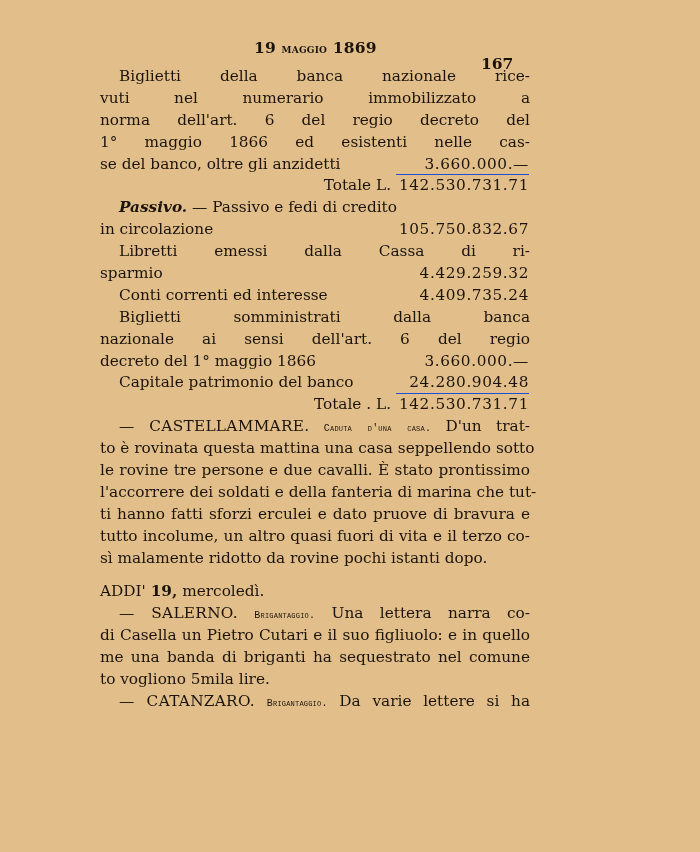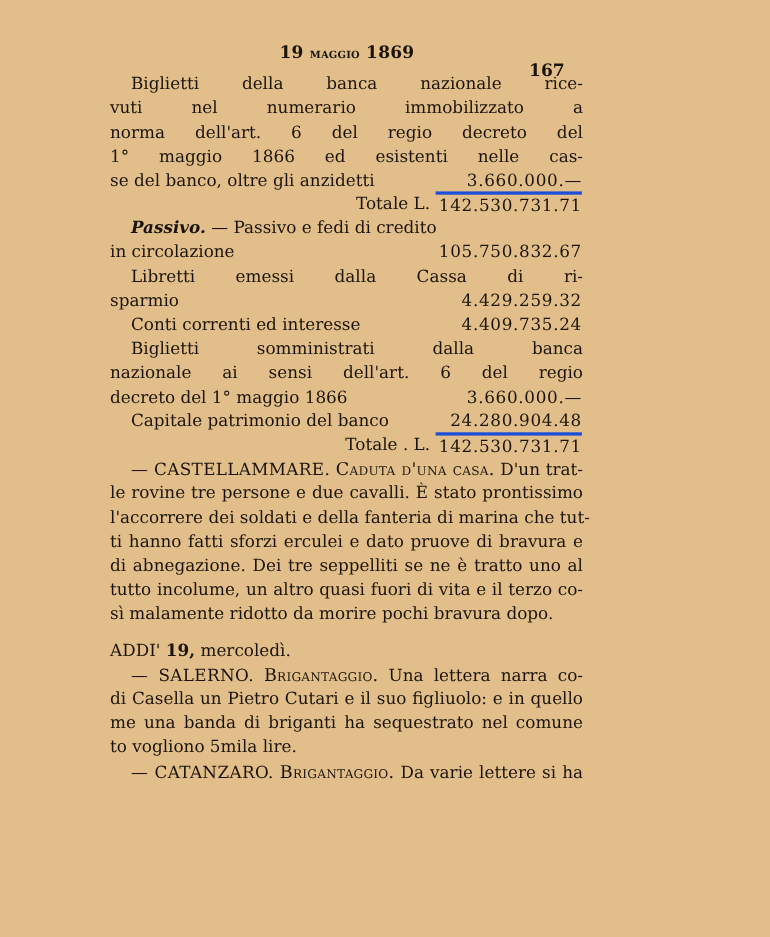--- a/index.html
+++ b/index.html
@@ -80,30 +80,31 @@
     }
     .total-label {
       position: absolute;
       right: 139px;
       top: 0;
     }
     .total-amount {
       position: absolute;
       right: 1px;
       top: -1px;
-      border-top: 3px solid #1d4ed8;
+      border-top: 1px solid #1d4ed8;
       letter-spacing: 0.6px;
       padding-left: 3px;
     }
     .it-b { font-style: italic; font-weight: bold; }
     .caps { letter-spacing: 0.3px; }
     .sc-title {
       font-variant: small-caps;
-      font-size: 16px;
+      font-size: 10px;
       letter-spacing: 0.2px;
+      font-family: Liberation Mono, monospace;
     }
     .gap { height: 12px; }
   </style>
 </head>
 <body>
 
 <div class="page">
 
   <div class="running-head">
     <div class="head-date">
@@ -169,26 +170,26 @@
         <span class="total-amount">142.530.731.71</span>
       </div>
     </div>
 
     <div>
       <div class="line ind">
         <span class="caps">— CASTELLAMMARE.</span>
         <span class="sc-title">Caduta d'una casa.</span>
         <span>D'un trat-</span>
       </div>
+      <div class="line">to è rovinata questa mattina una casa seppellendo sotto</div>
       <div class="line">le rovine tre persone e due cavalli. È stato prontissimo</div>
       <div class="line">l'accorrere dei soldati e della fanteria di marina che tut-</div>
       <div class="line">ti hanno fatti sforzi erculei e dato pruove di bravura e</div>
-      <div class="line">di abnegazione. Dei tre seppelliti se ne è tratto uno al</div>
       <div class="line">tutto incolume, un altro quasi fuori di vita e il terzo co-</div>
-      <div class="line last">sì malamente ridotto da morire pochi bravura dopo.</div>
+      <div class="line last">sì malamente ridotto da rovine pochi istanti dopo.</div>
     </div>
 
     <div class="gap"></div>
 
     <div class="line left">
       <span>ADDI'</span>
       <strong>19,</strong>
       <span>mercoledì.</span>
     </div>
 

